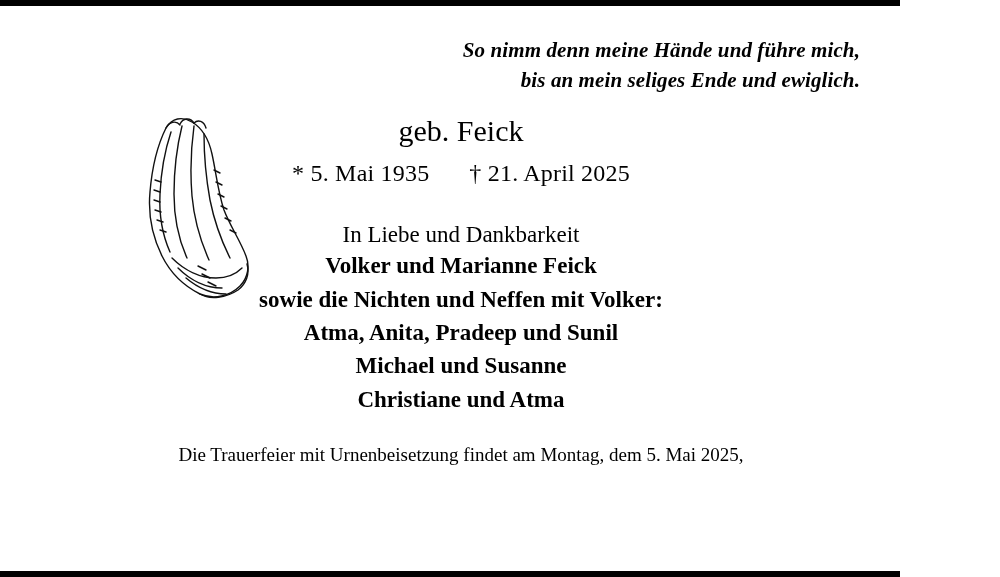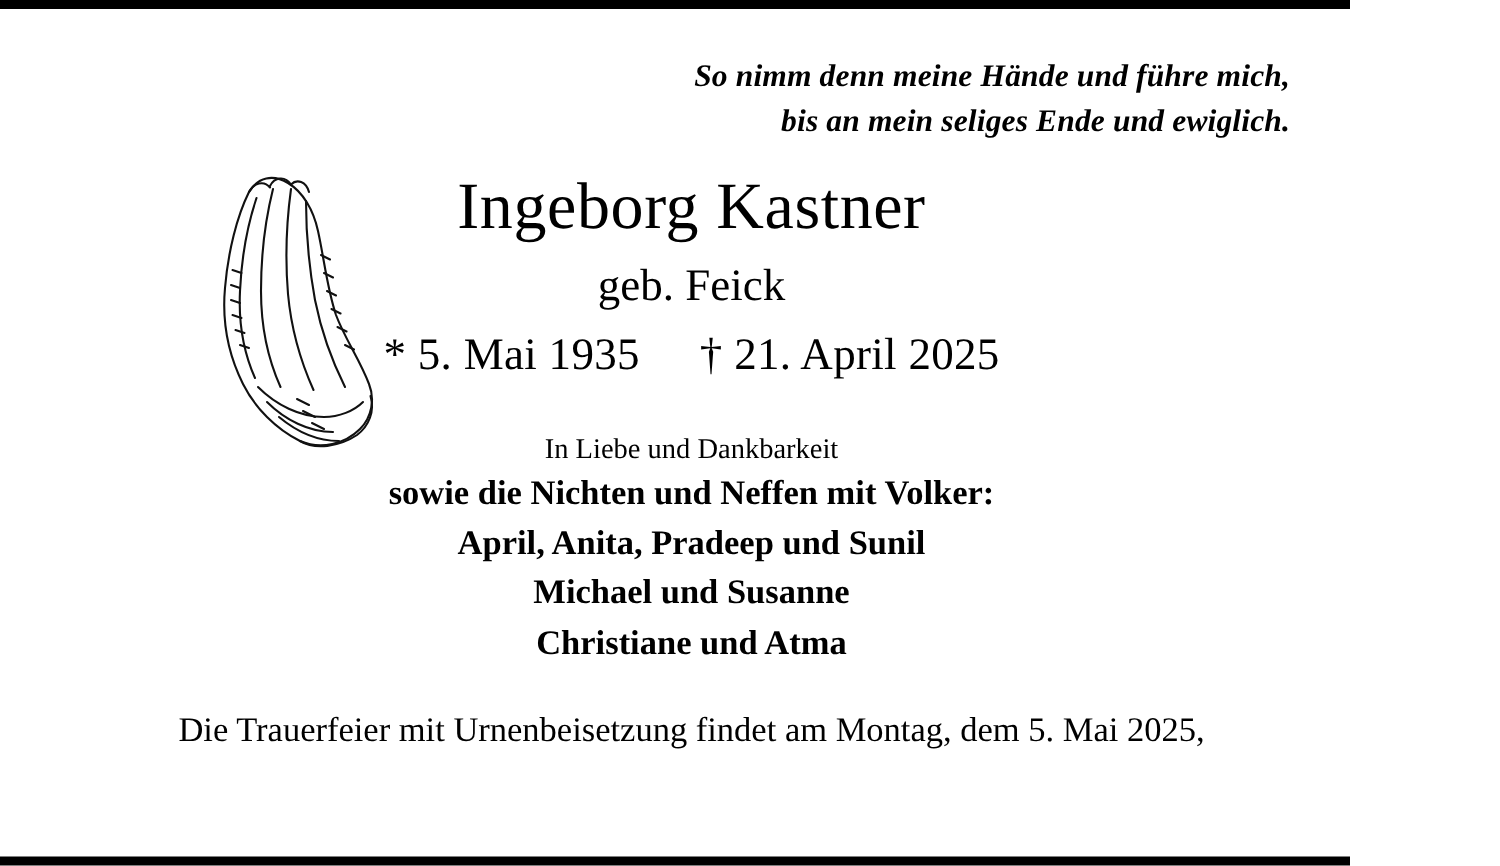--- a/index.html
+++ b/index.html
@@ -64,42 +64,42 @@
     font-size: 44px;
     line-height: 1.1;
     letter-spacing: 0.4px;
     margin-top: 6px;
   }
   .born-name {
     font-size: 30px;
     margin-top: 12px;
   }
   .dates {
-    font-size: 30px;
+    font-size: 24px;
     margin-top: 12px;
     letter-spacing: 0.2px;
   }
   .dates .gap { display: inline-block; width: 40px; }
 
   .family {
     margin-top: 34px;
   }
   .family-intro {
-    font-size: 19px;
+    font-size: 23px;
     line-height: 1.25;
   }
   .family-line {
     font-size: 23px;
     font-weight: bold;
     line-height: 1.45;
   }
 
   .footer {
     text-align: center;
-    font-size: 23px;
+    font-size: 19px;
     line-height: 1.35;
     margin-top: 26px;
   }
   .footer div { white-space: nowrap; }
 </style>
 </head>
 <body>
 
 <div class="notice">
   <div class="inner">
@@ -131,30 +131,30 @@
           <path d="M86 184 C96 190 112 188 124 180 C132 174 136 164 133 154"></path>
 
           <path d="M41 70 L47 72 M40 80 L46 82 M40 90 L46 92 M41 100 L47 102 M43 110 L49 112 M46 120 L52 122"></path>
           <path d="M100 60 L106 63 M102 72 L108 75 M104 84 L110 87 M107 96 L113 99 M111 108 L117 111 M116 120 L122 123"></path>
           <path d="M84 156 L92 160 M88 164 L96 168 M94 172 L102 176"></path>
         </g>
       </svg>
     </div>
 
     <div class="center-col">
-      <div class="name">Ingeborg Kastner</div>
       <div class="born-name">geb. Feick</div>
       <div class="dates">
         <span>* 5. Mai 1935</span><span class="gap"></span><span>† 21. April 2025</span>
       </div>
 
       <div class="family">
         <div class="family-intro">In Liebe und Dankbarkeit</div>
+        <div class="family-line">Volker und Marianne Feick</div>
         <div class="family-line">sowie die Nichten und Neffen mit Volker:</div>
-        <div class="family-line">April, Anita, Pradeep und Sunil</div>
+        <div class="family-line">Atma, Anita, Pradeep und Sunil</div>
         <div class="family-line">Michael und Susanne</div>
         <div class="family-line">Christiane und Atma</div>
       </div>
     </div>
 
     <div class="footer">
       <div>Die Trauerfeier mit Urnenbeisetzung findet am Montag, dem 5. Mai 2025,</div>
     </div>
 
   </div>

